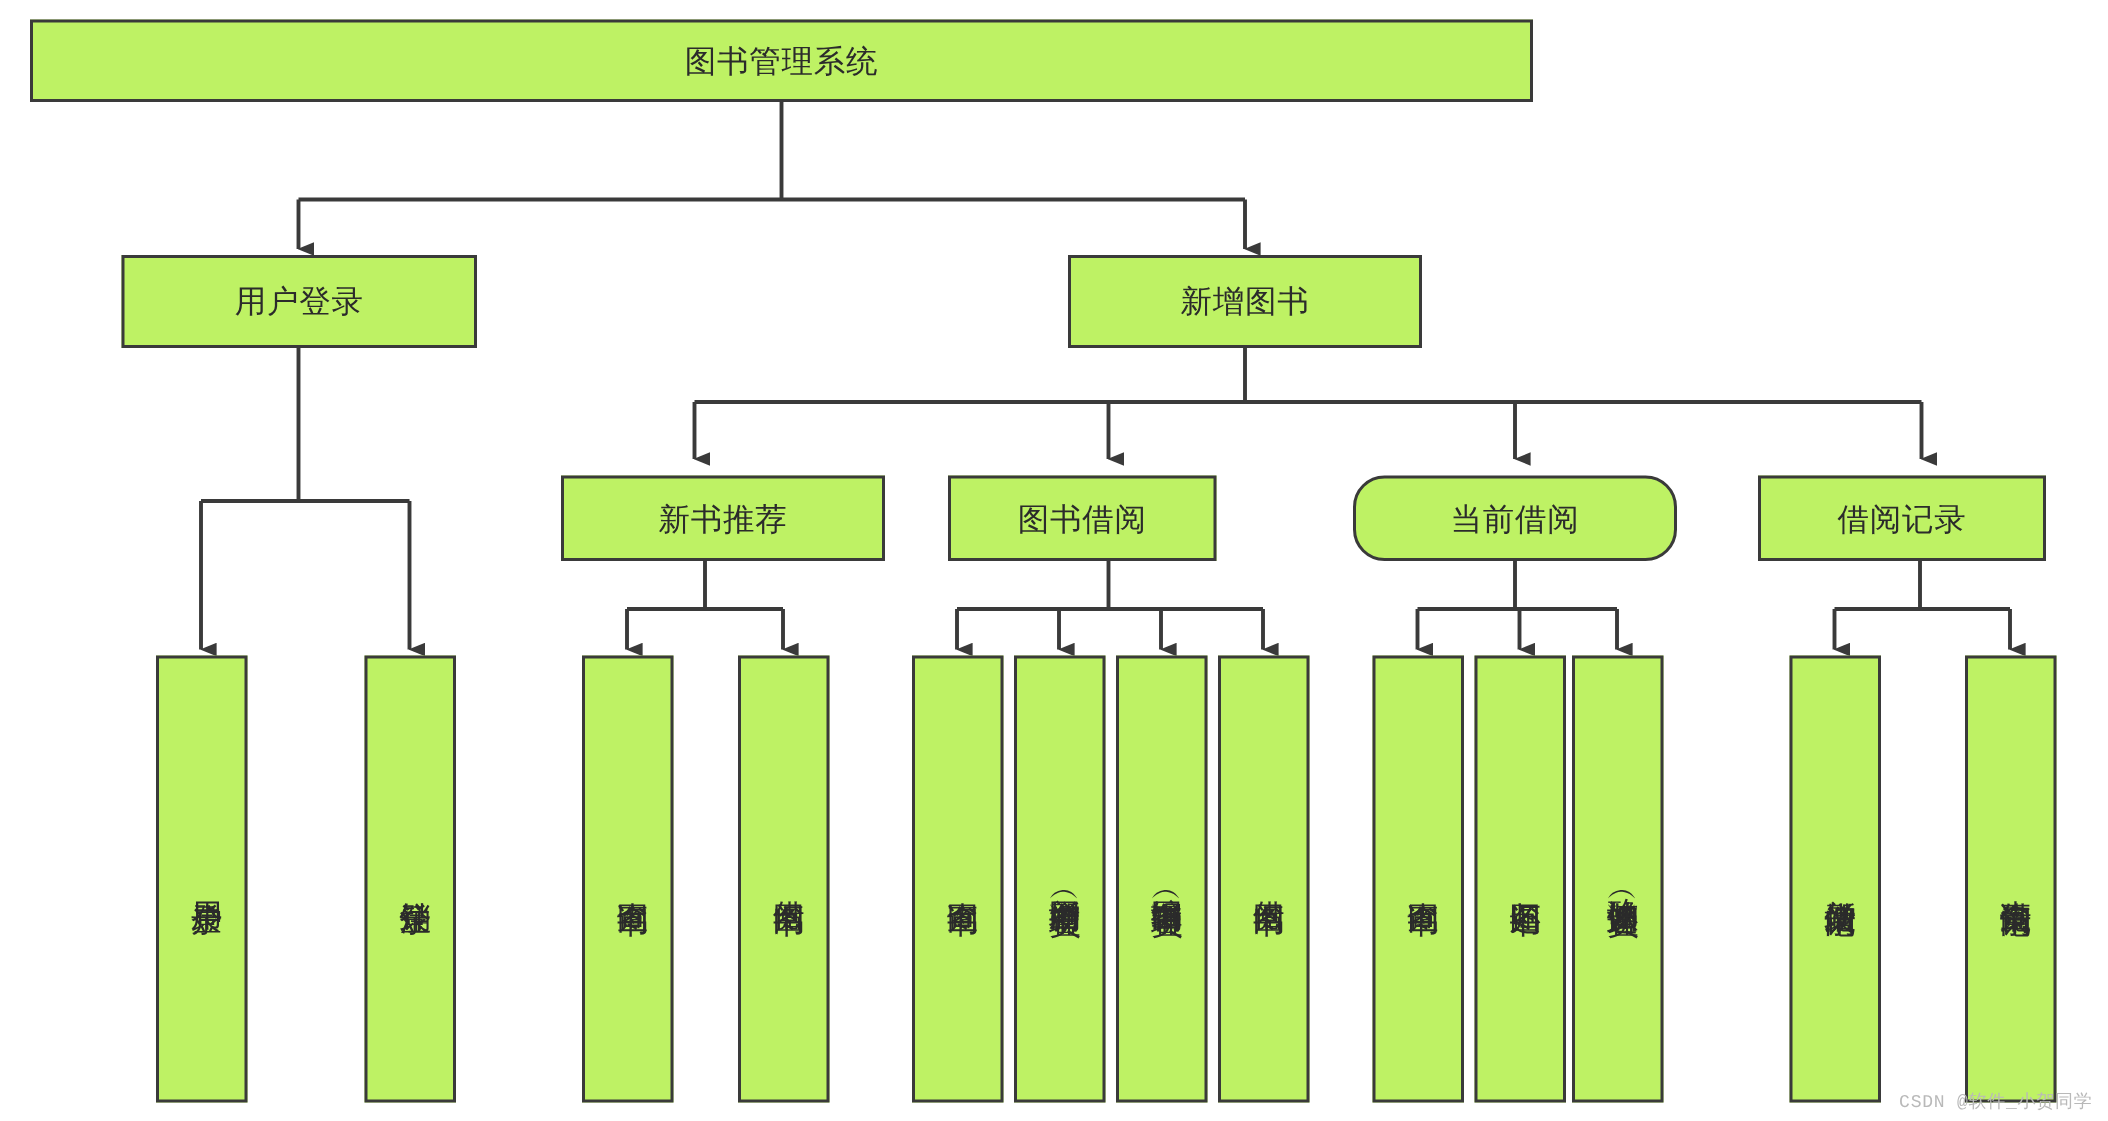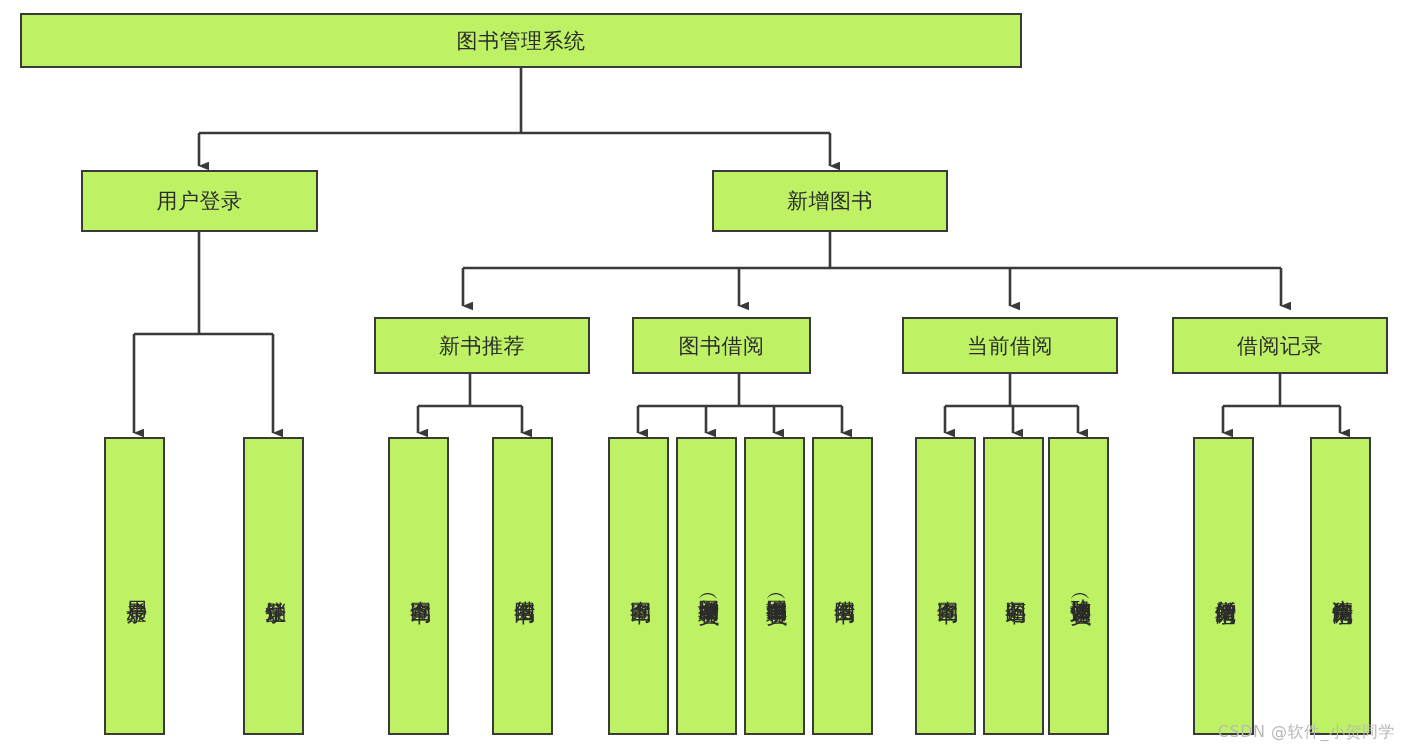--- a/index.html
+++ b/index.html
@@ -56,25 +56,26 @@
   .node-v .vtext {
     writing-mode: vertical-rl;
     text-orientation: upright;
     display: block;
     max-height: 100%;
   }
   #watermark {
     position: absolute;
     right: 10px;
     bottom: 4px;
-    font-size: 16px;
+    font-size: 12px;
     color: #b9b9b9;
     letter-spacing: 0.5px;
     white-space: nowrap;
     pointer-events: none;
+    font-family: Liberation Mono, monospace;
   }
 </style>
 </head>
 <body>
 
 <div id="diagram-root">
 
   <svg id="flow-svg" viewBox="0 0 1405 747">
     <defs>
       <marker id="arrowhead" markerWidth="9" markerHeight="11" refX="4.5" refY="10.4" orient="auto" markerUnits="userSpaceOnUse">
@@ -138,24 +139,24 @@
   <div class="node-box node-h" style="left:712px; top:170px; width:236px; height:62px;">
     <span>新增图书</span>
   </div>
 
   <div class="node-box node-h" style="left:362px; top:317px; width:216px; height:57px;margin-left:12px;">
     <span>新书推荐</span>
   </div>
   <div class="node-box node-h" style="left:632px; top:317px; width:179px; height:57px;">
     <span>图书借阅</span>
   </div>
-  <div class="node-box node-h" style="left:902px; top:317px; width:216px; height:57px;">
+  <div class="node-box node-h" style="left:902px; top:317px; width:216px; height:57px;border-radius:21px;">
     <span>当前借阅</span>
   </div>
-  <div class="node-box node-h" style="left:1172px; top:317px; width:216px; height:57px;">
+  <div class="node-box node-h" style="left:1172px; top:317px; width:192px; height:57px;">
     <span>借阅记录</span>
   </div>
 
   <div class="node-box node-v" style="left:104px; top:437px; width:61px; height:298px;">
     <span class="vtext">用户登录</span>
   </div>
   <div class="node-box node-v" style="left:243px; top:437px; width:61px; height:298px;">
     <span class="vtext">注销登录</span>
   </div>
 

